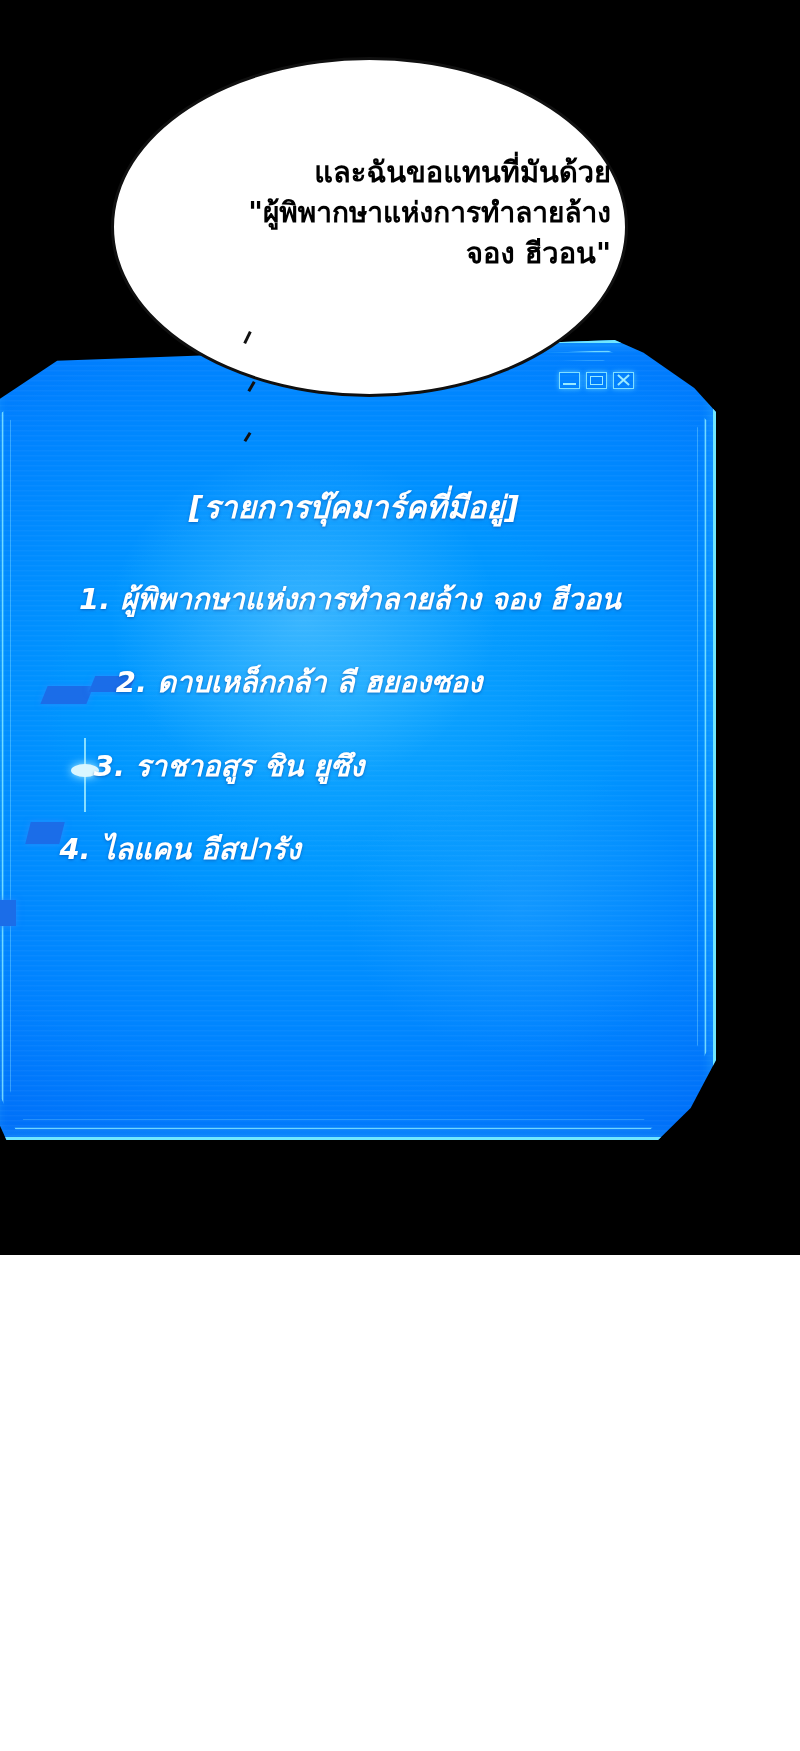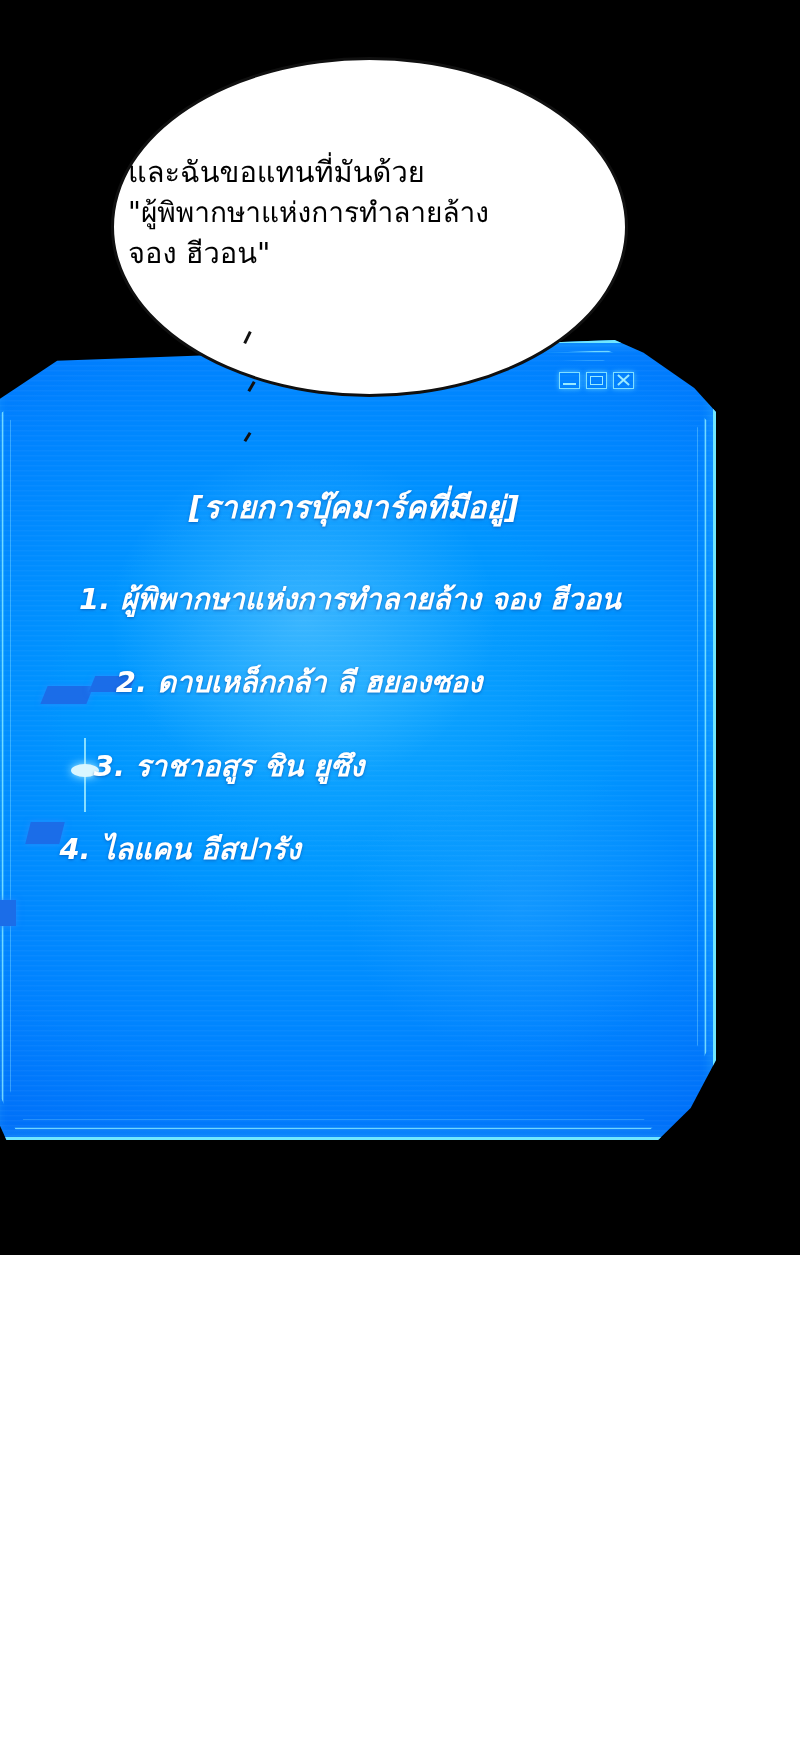--- a/index.html
+++ b/index.html
@@ -214,23 +214,23 @@
     background:#ffffff;
     border:3px solid #101010;
     border-radius:50% / 50%;
     z-index:20;
     box-sizing:border-box;
   }
   #speech-text{
     position:absolute;
     left:0;right:0;
     top:92px;
-    text-align:left;
+    text-align:right;
     color:#000000;
-    font-weight:400;
+    font-weight:700;
     font-size:29px;
     line-height:1.42;
     padding:0 14px;
     box-sizing:border-box;
   }
   #speech-text .ln{ display:block; white-space:nowrap; }
   #speech-text .ln2{ font-size:28px; }
 
   
   .tail-tick{

